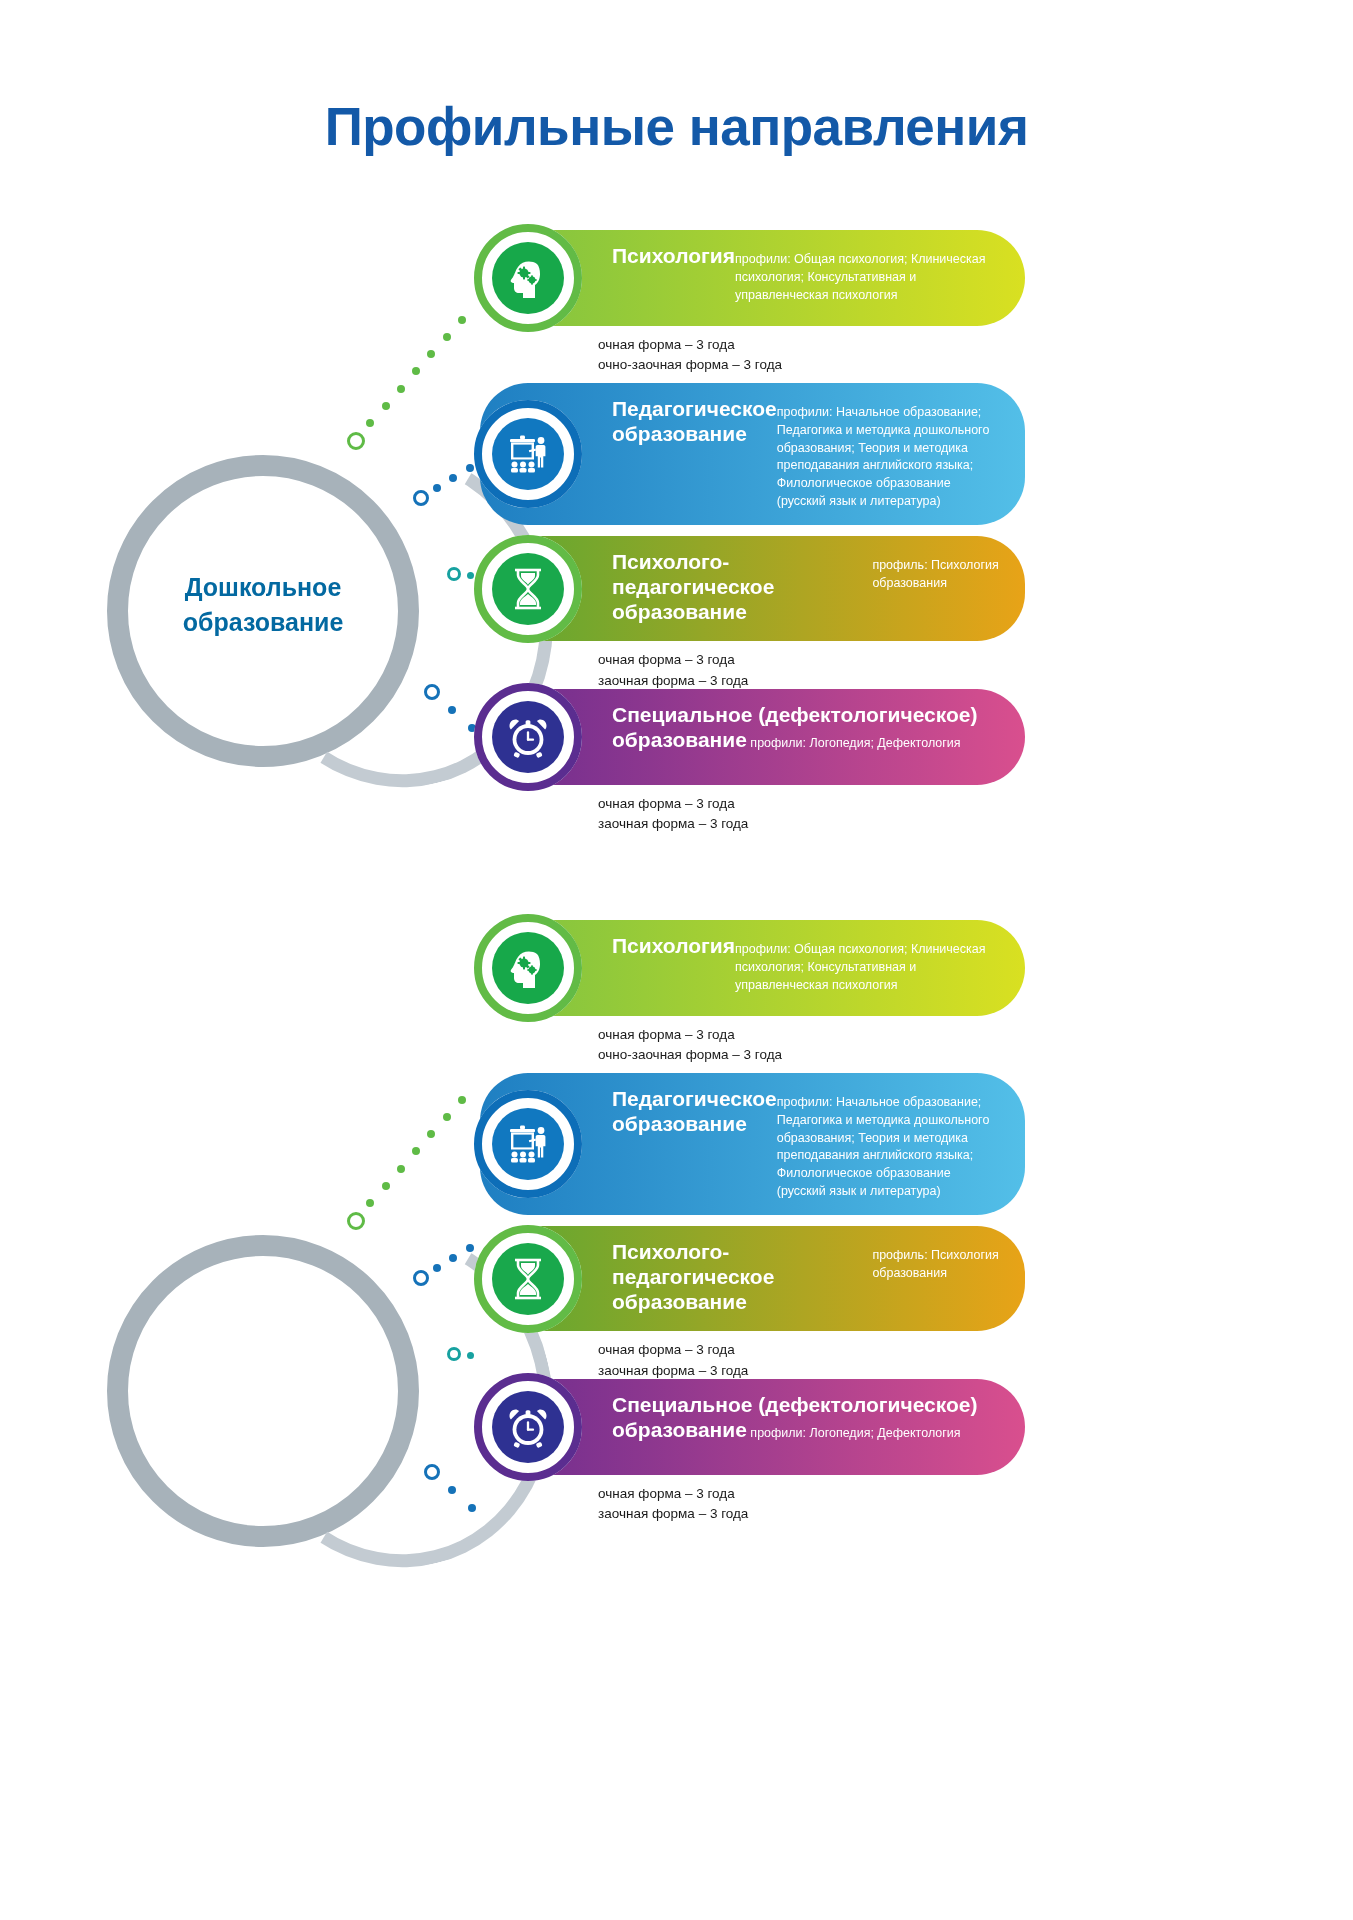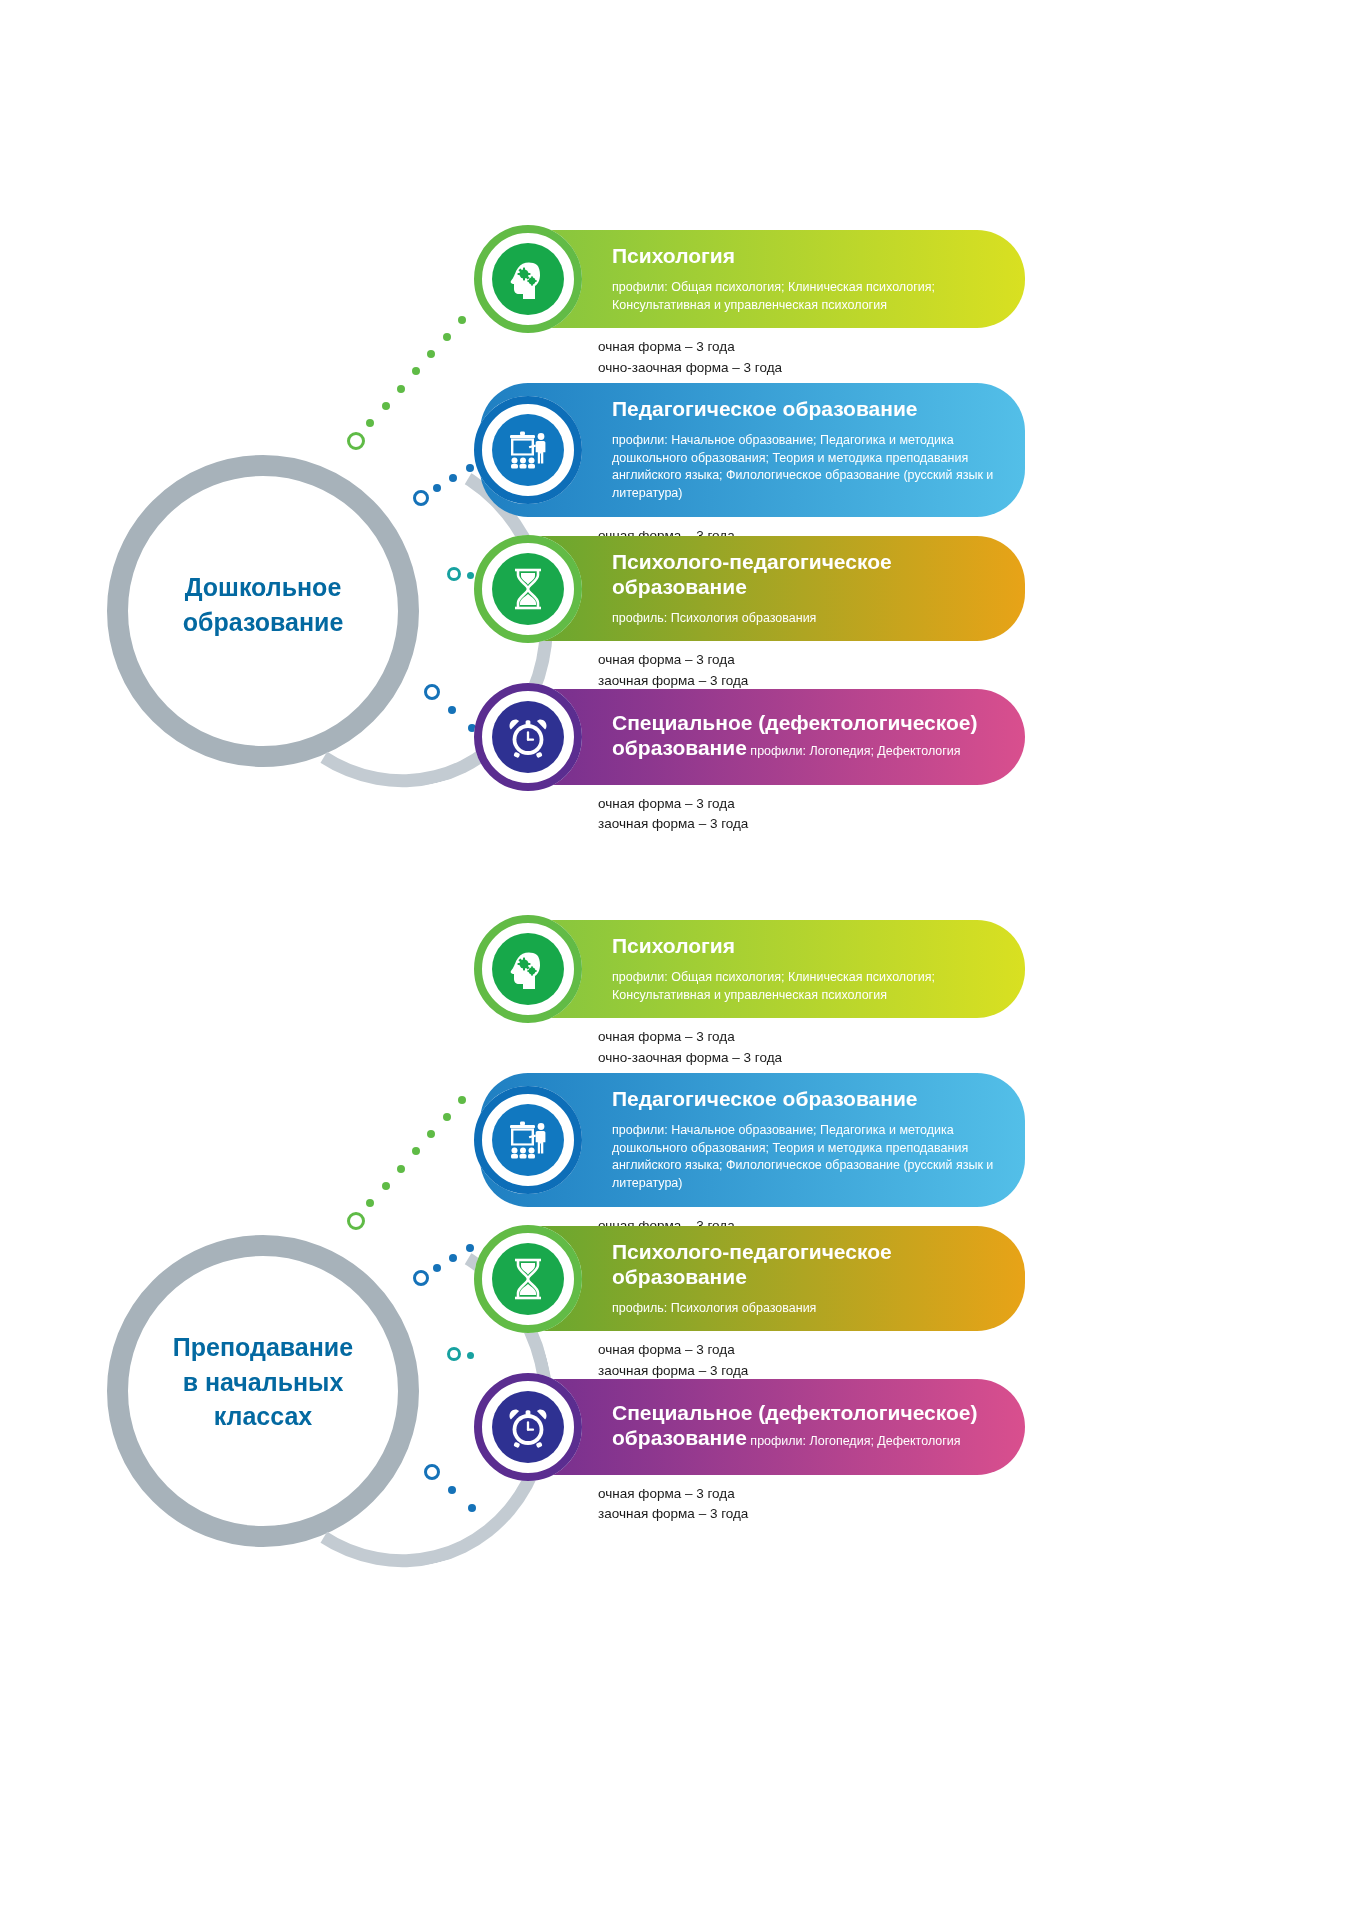--- a/index.html
+++ b/index.html
@@ -80,21 +80,21 @@
 
   
   .card-group { position: absolute; left: 480px; }
   .pill {
     position: relative;
     width: 545px;
     border-radius: 48px;
     padding: 14px 26px 14px 132px;
     min-height: 96px;
     display: flex;
-    flex-direction: column;
+    flex-direction: row;
     justify-content: center;
   }
   .pill-title {
     color: #ffffff;
     font-weight: bold;
     font-size: 21px;
     line-height: 1.18;
     margin-bottom: 3px;
   }
   .pill-sub {
@@ -150,20 +150,21 @@
     color: #1a1a1a;
     line-height: 1.5;
   }
   .forms div { white-space: nowrap; }
 </style>
 </head>
 <body>
 
 <div class="page">
 
+  <div class="title">Профильные направления</div>
 
   <div class="section" id="section-0">
     <div class="hub" id="hub-0"></div>
     <div class="hub-arc" id="hub-arc-0"></div>
     <div class="hub-label" id="hub-label-0">
       <div>Дошкольное</div>
       <div>образование</div>
     </div>
     <div class="dots" id="dots-0">
         <div class="dot" style="left: 351px; top: 206px; width: 8px; height: 8px; background: rgb(95, 187, 70);"></div>
@@ -311,25 +312,20 @@
             <div>очная форма – 3 года</div>
             <div>заочная форма – 3 года</div>
           </div>
         </div>
       </div>
   </div>
 
   <div class="section" id="section-1">
     <div class="hub" id="hub-1"></div>
     <div class="hub-arc" id="hub-arc-1"></div>
-    <div class="hub-label" id="hub-label-1">
-      <div>Преподавание</div>
-      <div>в начальных</div>
-      <div>классах</div>
-    </div>
     <div class="dots" id="dots-1">
         <div class="dot" style="left: 351px; top: 296px; width: 8px; height: 8px; background: rgb(95, 187, 70);"></div>
         <div class="dot" style="left: 366.286px; top: 278.857px; width: 8px; height: 8px; background: rgb(95, 187, 70);"></div>
         <div class="dot" style="left: 381.571px; top: 261.714px; width: 8px; height: 8px; background: rgb(95, 187, 70);"></div>
         <div class="dot" style="left: 396.857px; top: 244.571px; width: 8px; height: 8px; background: rgb(95, 187, 70);"></div>
         <div class="dot" style="left: 412.143px; top: 227.429px; width: 8px; height: 8px; background: rgb(95, 187, 70);"></div>
         <div class="dot" style="left: 427.429px; top: 210.286px; width: 8px; height: 8px; background: rgb(95, 187, 70);"></div>
         <div class="dot" style="left: 442.714px; top: 193.143px; width: 8px; height: 8px; background: rgb(95, 187, 70);"></div>
         <div class="dot" style="left: 458px; top: 176px; width: 8px; height: 8px; background: rgb(95, 187, 70);"></div>
         <div class="dot" style="left: 347px; top: 292px; width: 18px; height: 18px; border: 3px solid rgb(95, 187, 70); background: rgb(255, 255, 255);"></div>

